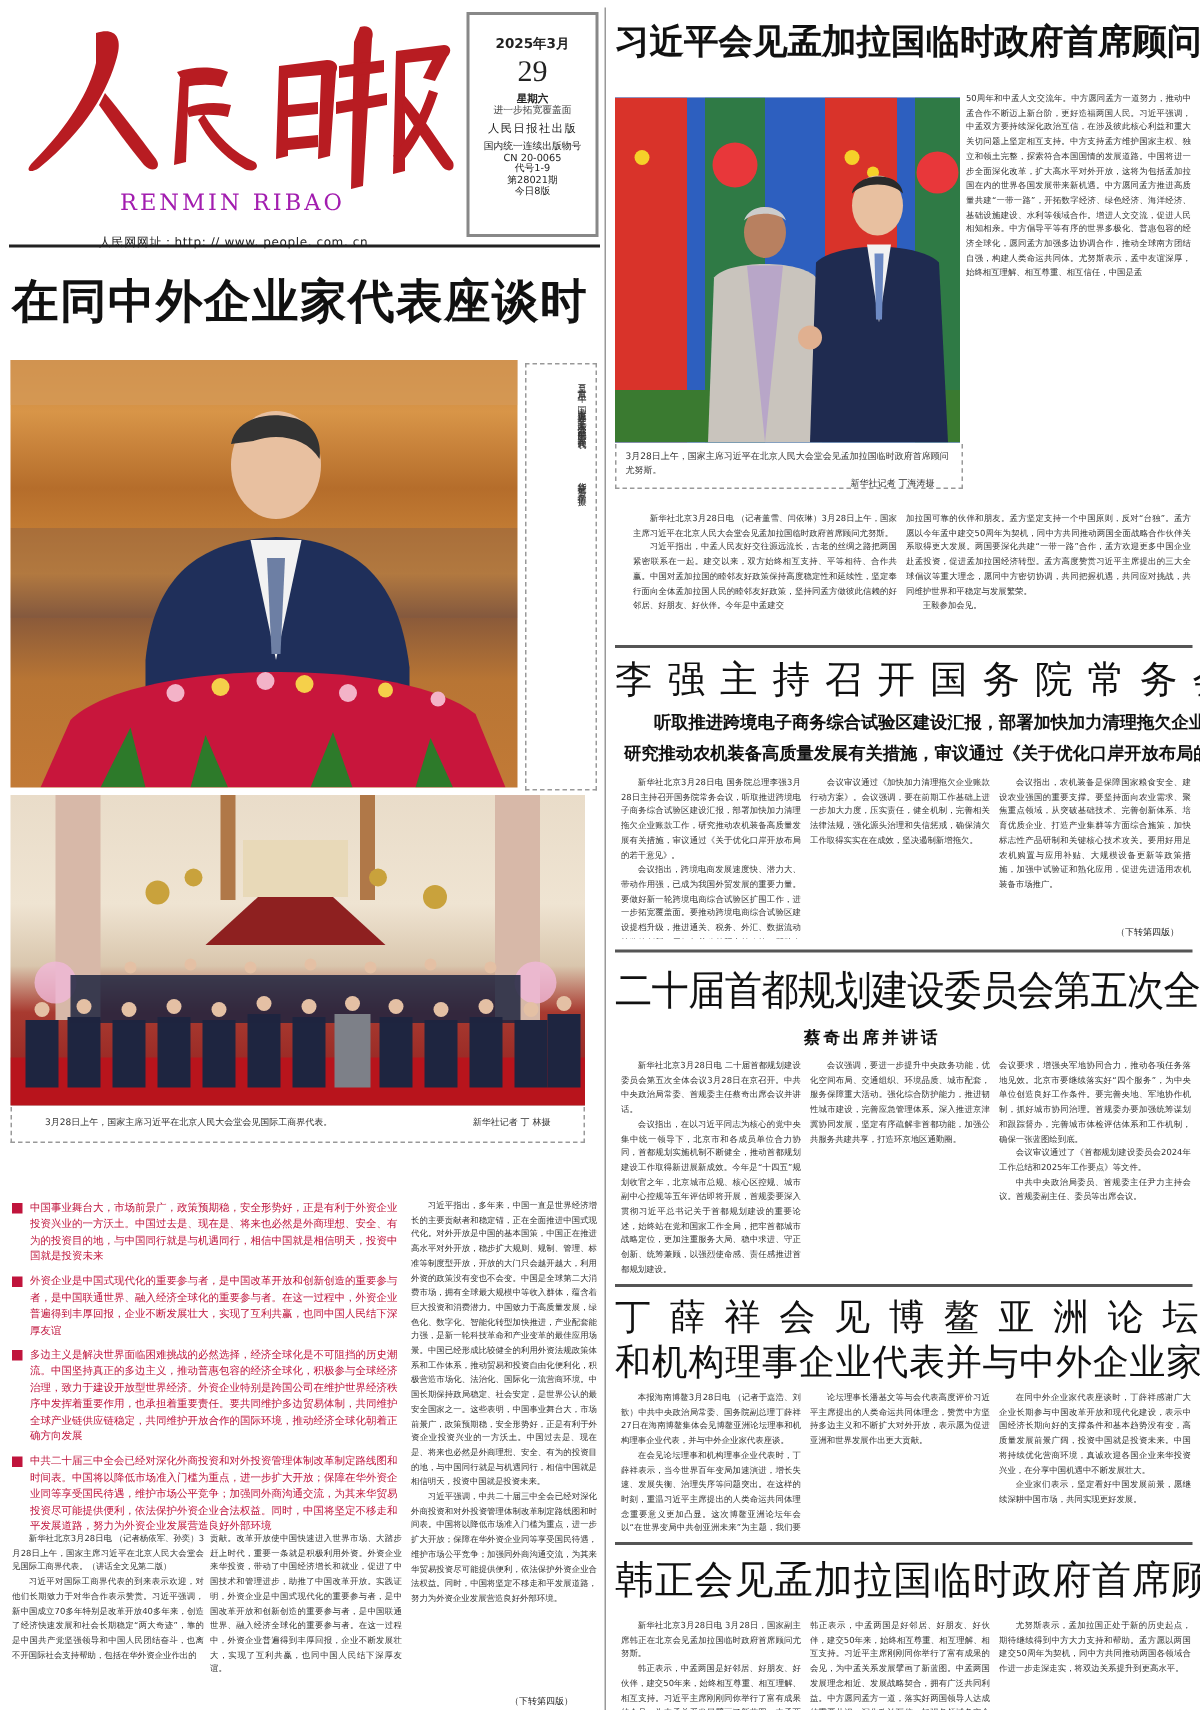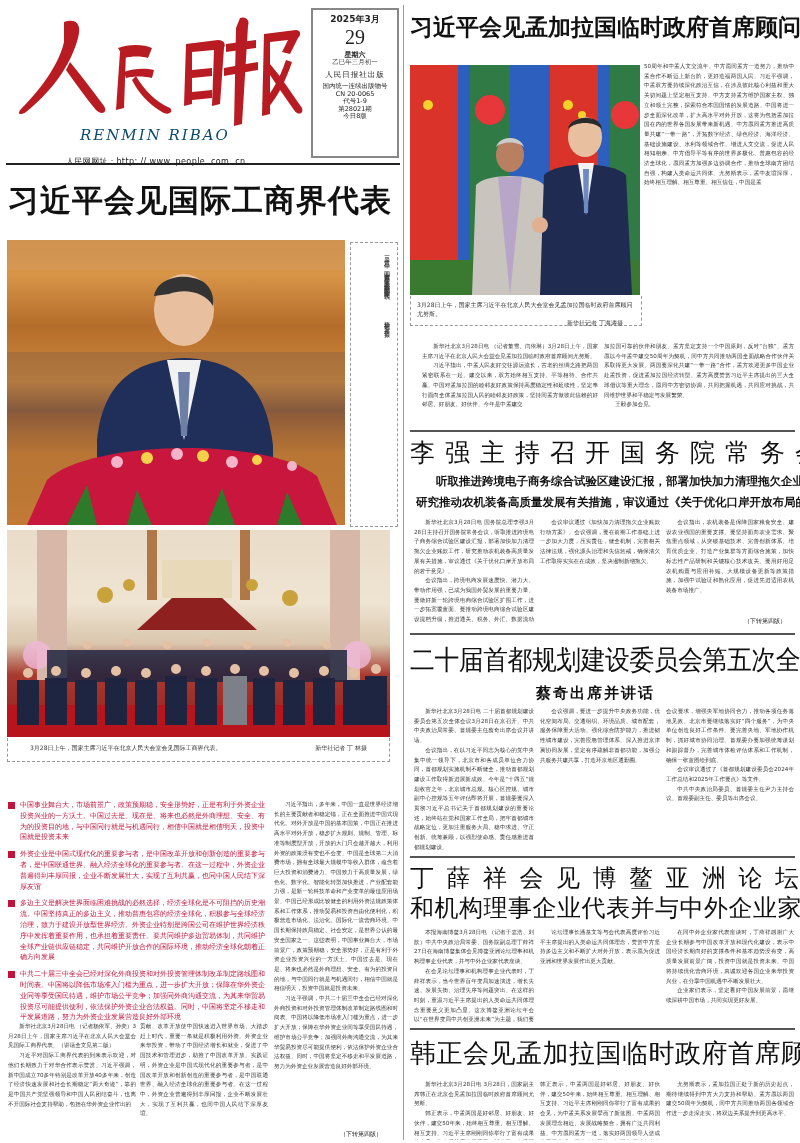--- a/index.html
+++ b/index.html
@@ -3,23 +3,23 @@
 <meta charset="utf-8">
 <style>
   * { box-sizing: border-box; margin: 0; padding: 0; }
   html, body { width: 800px; height: 1143px; background: #fff; overflow: hidden; }
   body { position: relative; font-family: "DejaVu Sans", sans-serif; color: #222; }
   .abs { position: absolute; }
 
   
   .mast-logo { left: 6px; top: 4px; width: 300px; height: 125px; }
   .mast-logo svg { width: 100%; height: 100%; }
-  .mast-roman { left: 80px; top: 126px; font-family: "DejaVu Serif", serif; color: #0c4a6e; font-size: 15px; letter-spacing: 2px; font-style: italic; }
+  .mast-roman { left: 80px; top: 126px; font-family: "DejaVu Serif", serif; color: #a21caf; font-size: 15px; letter-spacing: 2px; }
   .mast-url { left: 66px; top: 156px; font-size: 8px; color: #222; letter-spacing: 0.4px; }
-  .issue-box { left: 311px; top: 8px; width: 88px; height: 150px; border: 2px solid #888; text-align: center; padding-top: 4px; }
+  .issue-box { left: 311px; top: 8px; width: 88px; height: 150px; border: 2px solid #888; text-align: center; padding-top: 15px; }
   .issue-box div { line-height: 1.15; }
   .ib-ym { font-size: 9px; font-weight: bold; }
   .ib-day { font-size: 20px; margin: 2px 0; font-family: Liberation Serif, serif; }
   .ib-wd { font-size: 7px; font-weight: bold; }
   .ib-lunar { font-size: 6.5px; color: #444; }
   .ib-pub { font-size: 7.5px; margin: 4px 0; letter-spacing: 1px; }
   .ib-small { font-size: 6.5px; }
   .mast-rule { left: 6px; top: 163px; width: 394px; height: 2px; background: #222; }
   .vrule { left: 403px; top: 5px; width: 1px; height: 1135px; background: #999; }
 
@@ -65,32 +65,32 @@
     </g>
   </svg>
 </div>
 <div class="abs mast-roman">RENMIN RIBAO</div>
 <div class="abs mast-url">人民网网址：http: // www. people. com. cn</div>
 
 <div class="abs issue-box">
   <div class="ib-ym">2025年3月</div>
   <div class="ib-day">29</div>
   <div class="ib-wd">星期六</div>
-  <div class="ib-lunar">乙巳年三月初一</div>
+  <div class="ib-lunar">进一步拓宽覆盖面</div>
   <div class="ib-pub">人民日报社出版</div>
   <div class="ib-small">国内统一连续出版物号</div>
   <div class="ib-small">CN 20-0065</div>
   <div class="ib-small">代号1-9</div>
   <div class="ib-small">第28021期</div>
   <div class="ib-small">今日8版</div>
 </div>
 <div class="abs mast-rule"></div>
 <div class="abs vrule"></div>
 
-<div class="abs hl-bold" style="left:8px;top:180px;font-size:31px;letter-spacing:1px;">习近平会见国际工商界代表</div>
+<div class="abs hl-bold" style="left:8px;top:180px;font-size:31px;letter-spacing:1px;">在同中外企业家代表座谈时</div>
 
 <div class="abs photo" style="left:7px;top:240px;width:338px;height:285px;background:linear-gradient(180deg,#c8833c 0%,#d89548 12%,#b56d2b 30%,#cf8a3c 50%,#8a5a3a 60%,#b87534 75%,#c27a36 100%);">
   <svg width="338" height="285" viewBox="0 0 338 285">
     <rect x="0" y="0" width="338" height="30" fill="#d49a58" opacity="0.7"></rect>
     <rect x="0" y="112" width="338" height="60" fill="#7a5a48" opacity="0.35"></rect>
     <ellipse cx="177" cy="70" rx="30" ry="36" fill="#e8c0a0"></ellipse>
     <path d="M147 56 C150 40 170 34 186 38 C200 40 208 52 206 66 C198 52 178 48 162 54 Z" fill="#333"></path>
     <path d="M90 200 C96 140 130 120 177 118 C226 120 258 140 266 205 L266 230 L90 230 Z" fill="#1f2f5a"></path>
     <path d="M160 120 L177 200 L194 120 Z" fill="#f2f2f2"></path>
     <path d="M171 132 L183 132 L180 196 L174 196 Z" fill="#6d7fa4"></path>
@@ -263,21 +263,21 @@
 <div class="col body-text" style="left:540px;top:518px;width:120px;height:108px;overflow:hidden;">
   <p>会议审议通过《加快加力清理拖欠企业账款行动方案》。会议强调，要在前期工作基础上进一步加大力度，压实责任，健全机制，完善相关法律法规，强化源头治理和失信惩戒，确保清欠工作取得实实在在成效，坚决遏制新增拖欠。</p>
 </div>
 <div class="col body-text" style="left:666px;top:518px;width:128px;height:100px;overflow:hidden;">
   <p>会议指出，农机装备是保障国家粮食安全、建设农业强国的重要支撑。要坚持面向农业需求、聚焦重点领域，从突破基础技术、完善创新体系、培育优质企业、打造产业集群等方面综合施策，加快标志性产品研制和关键核心技术攻关。要用好用足农机购置与应用补贴、大规模设备更新等政策措施，加强中试验证和熟化应用，促进先进适用农机装备市场推广。</p>
 </div>
 <div class="abs" style="left:744px;top:617px;font-size:6px;">（下转第四版）</div>
 <div class="abs sec-rule" style="left:410px;top:633px;width:385px;"></div>
 
 <div class="abs hl-serif" style="left:410px;top:642px;font-size:27px;letter-spacing:-0.5px;transform:scaleX(0.92);transform-origin:left;">二十届首都规划建设委员会第五次全体会议在京召开</div>
-<div class="abs hl-bold" style="left:536px;top:684px;font-size:15px;letter-spacing:2px;">蔡奇出席并讲话</div>
+<div class="abs hl-bold" style="left:536px;top:684px;font-size:11px;letter-spacing:2px;">蔡奇出席并讲话</div>
 <div class="col body-text" style="left:414px;top:707px;width:120px;height:144px;overflow:hidden;">
   <p>新华社北京3月28日电 二十届首都规划建设委员会第五次全体会议3月28日在京召开。中共中央政治局常委、首规委主任蔡奇出席会议并讲话。</p>
   <p>会议指出，在以习近平同志为核心的党中央集中统一领导下，北京市和各成员单位合力协同，首都规划实施机制不断健全，推动首都规划建设工作取得新进展新成效。今年是“十四五”规划收官之年，北京城市总规、核心区控规、城市副中心控规等五年评估即将开展，首规委要深入贯彻习近平总书记关于首都规划建设的重要论述，始终站在党和国家工作全局，把牢首都城市战略定位，更加注重服务大局、稳中求进、守正创新、统筹兼顾，以强烈使命感、责任感推进首都规划建设。</p>
 </div>
 <div class="col body-text" style="left:540px;top:707px;width:120px;height:144px;overflow:hidden;">
   <p>会议强调，要进一步提升中央政务功能，优化空间布局、交通组织、环境品质、城市配套，服务保障重大活动。强化综合防护能力，推进韧性城市建设，完善应急管理体系。深入推进京津冀协同发展，坚定有序疏解非首都功能，加强公共服务共建共享，打造环京地区通勤圈。</p>
 </div>
 <div class="col body-text" style="left:666px;top:707px;width:128px;height:144px;overflow:hidden;">
   <p style="text-indent:0">会议要求，增强央军地协同合力，推动各项任务落地见效。北京市要继续落实好“四个服务”，为中央单位创造良好工作条件。要完善央地、军地协作机制，抓好城市协同治理。首规委办要加强统筹谋划和跟踪督办，完善城市体检评估体系和工作机制，确保一张蓝图绘到底。</p>
   <p>会议审议通过了《首都规划建设委员会2024年工作总结和2025年工作要点》等文件。</p>

